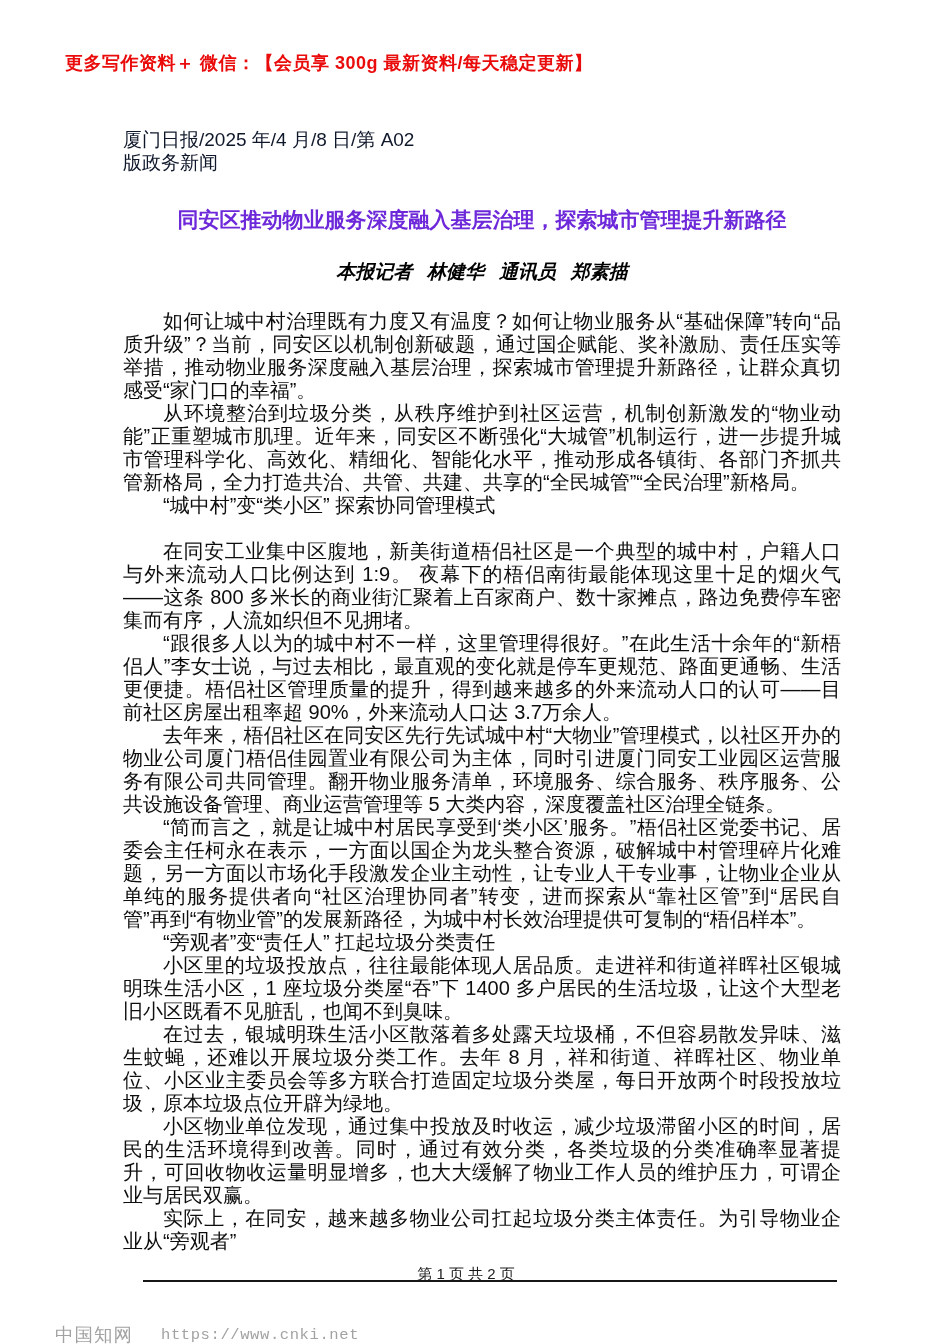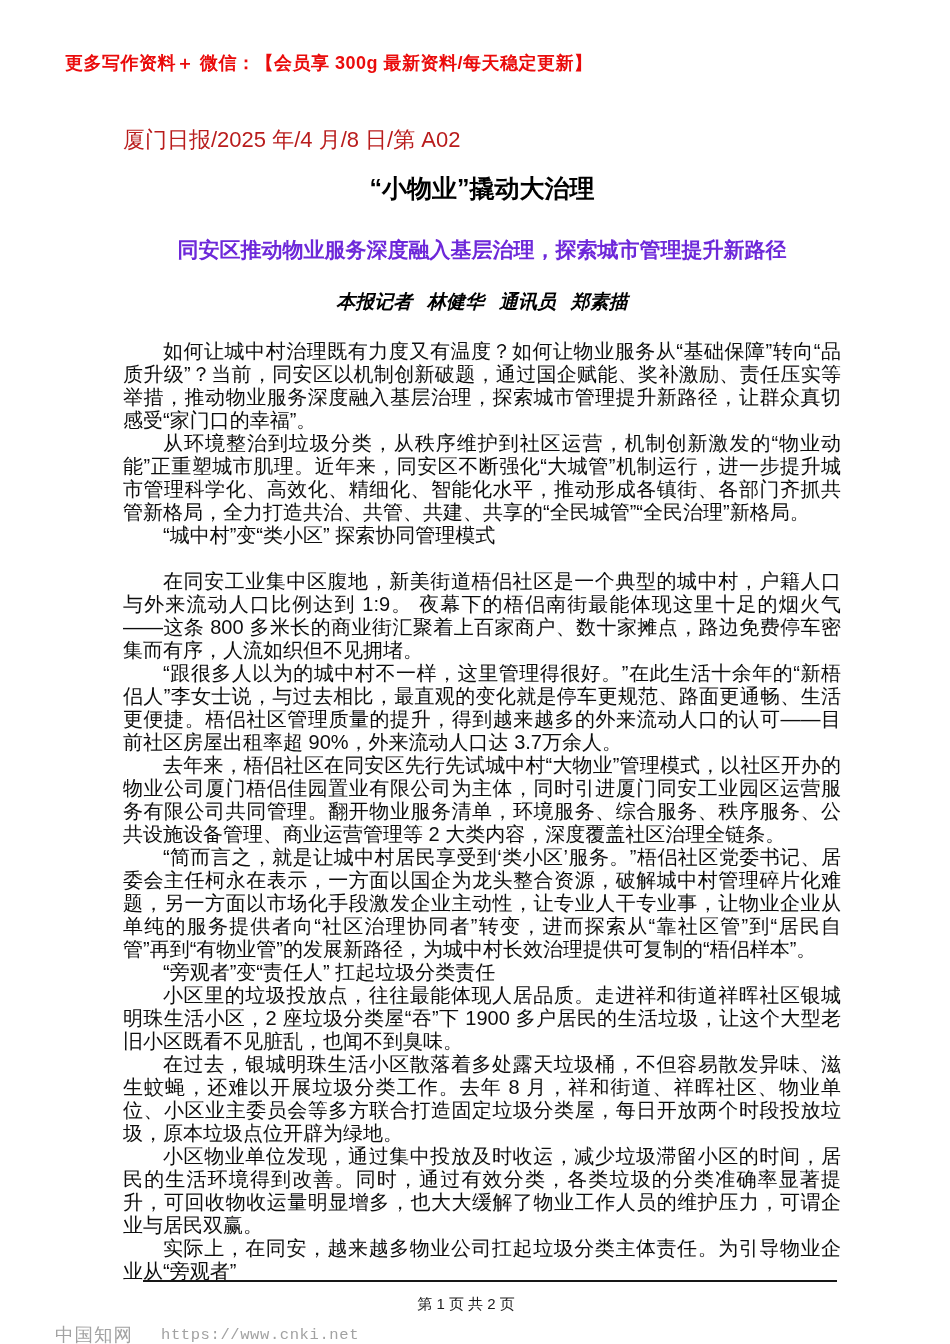--- a/index.html
+++ b/index.html
@@ -24,23 +24,23 @@
     letter-spacing: 0.5px;
     white-space: nowrap;
   }
   .content {
     position: absolute;
     left: 123px;
     top: 92px;
     width: 718px;
   }
   .source-line {
-    font-size: 22px;
+    font-size: 19px;
     line-height: 23px;
-    color: #b91c1c;
+    color: #0f172a;
   }
   .article-title {
     margin-top: 21px;
     text-align: center;
     font-size: 25px;
     line-height: 32px;
     font-weight: bold;
     color: #000000;
   }
   .article-subtitle {
@@ -112,37 +112,37 @@
 </head>
 <body>
 
 <div class="page">
 
   <div class="promo-banner">更多写作资料＋ 微信：【会员享 300g 最新资料/每天稳定更新】</div>
 
   <div class="content">
 
     <div class="source-line">厦门日报/2025 年/4 月/8 日/第 A02</div>
+    <div class="source-line">版政务新闻</div>
 
-    <h1 class="article-title">“小物业”撬动大治理</h1>
 
     <h2 class="article-subtitle">同安区推动物业服务深度融入基层治理，探索城市管理提升新路径</h2>
 
     <div class="article-byline">本报记者 林健华 通讯员 郑素描</div>
 
     <div class="article-body">
       <p>如何让城中村治理既有力度又有温度？如何让物业服务从“基础保障”转向“品质升级”？当前，同安区以机制创新破题，通过国企赋能、奖补激励、责任压实等举措，推动物业服务深度融入基层治理，探索城市管理提升新路径，让群众真切感受“家门口的幸福”。</p>
       <p>从环境整治到垃圾分类，从秩序维护到社区运营，机制创新激发的“物业动能”正重塑城市肌理。近年来，同安区不断强化“大城管”机制运行，进一步提升城市管理科学化、高效化、精细化、智能化水平，推动形成各镇街、各部门齐抓共管新格局，全力打造共治、共管、共建、共享的“全民城管”“全民治理”新格局。</p>
       <p class="gap-after">“城中村”变“类小区” 探索协同管理模式</p>
       <p>在同安工业集中区腹地，新美街道梧侣社区是一个典型的城中村，户籍人口与外来流动人口比例达到 1:9。 夜幕下的梧侣南街最能体现这里十足的烟火气——这条 800 多米长的商业街汇聚着上百家商户、数十家摊点，路边免费停车密集而有序，人流如织但不见拥堵。</p>
       <p>“跟很多人以为的城中村不一样，这里管理得很好。”在此生活十余年的“新梧侣人”李女士说，与过去相比，最直观的变化就是停车更规范、路面更通畅、生活更便捷。梧侣社区管理质量的提升，得到越来越多的外来流动人口的认可——目前社区房屋出租率超 90%，外来流动人口达 3.7万余人。</p>
-      <p>去年来，梧侣社区在同安区先行先试城中村“大物业”管理模式，以社区开办的物业公司厦门梧侣佳园置业有限公司为主体，同时引进厦门同安工业园区运营服务有限公司共同管理。翻开物业服务清单，环境服务、综合服务、秩序服务、公共设施设备管理、商业运营管理等 2 大类内容，深度覆盖社区治理全链条。</p>
+      <p>去年来，梧侣社区在同安区先行先试城中村“大物业”管理模式，以社区开办的物业公司厦门梧侣佳园置业有限公司为主体，同时引进厦门同安工业园区运营服务有限公司共同管理。翻开物业服务清单，环境服务、综合服务、秩序服务、公共设施设备管理、商业运营管理等 5 大类内容，深度覆盖社区治理全链条。</p>
       <p>“简而言之，就是让城中村居民享受到‘类小区’服务。”梧侣社区党委书记、居委会主任柯永在表示，一方面以国企为龙头整合资源，破解城中村管理碎片化难题，另一方面以市场化手段激发企业主动性，让专业人干专业事，让物业企业从单纯的服务提供者向“社区治理协同者”转变，进而探索从“靠社区管”到“居民自管”再到“有物业管”的发展新路径，为城中村长效治理提供可复制的“梧侣样本”。</p>
       <p>“旁观者”变“责任人” 扛起垃圾分类责任</p>
-      <p>小区里的垃圾投放点，往往最能体现人居品质。走进祥和街道祥晖社区银城明珠生活小区，2 座垃圾分类屋“吞”下 1900 多户居民的生活垃圾，让这个大型老旧小区既看不见脏乱，也闻不到臭味。</p>
+      <p>小区里的垃圾投放点，往往最能体现人居品质。走进祥和街道祥晖社区银城明珠生活小区，1 座垃圾分类屋“吞”下 1400 多户居民的生活垃圾，让这个大型老旧小区既看不见脏乱，也闻不到臭味。</p>
       <p>在过去，银城明珠生活小区散落着多处露天垃圾桶，不但容易散发异味、滋生蚊蝇，还难以开展垃圾分类工作。去年 8 月，祥和街道、祥晖社区、物业单位、小区业主委员会等多方联合打造固定垃圾分类屋，每日开放两个时段投放垃圾，原本垃圾点位开辟为绿地。</p>
       <p>小区物业单位发现，通过集中投放及时收运，减少垃圾滞留小区的时间，居民的生活环境得到改善。同时，通过有效分类，各类垃圾的分类准确率显著提升，可回收物收运量明显增多，也大大缓解了物业工作人员的维护压力，可谓企业与居民双赢。</p>
       <p>实际上，在同安，越来越多物业公司扛起垃圾分类主体责任。为引导物业企业从“旁观者”</p>
     </div>
 
     <div class="page-indicator">第 1 页 共 2 页</div>
 
   </div>
 
   <div class="footer-divider"></div>

